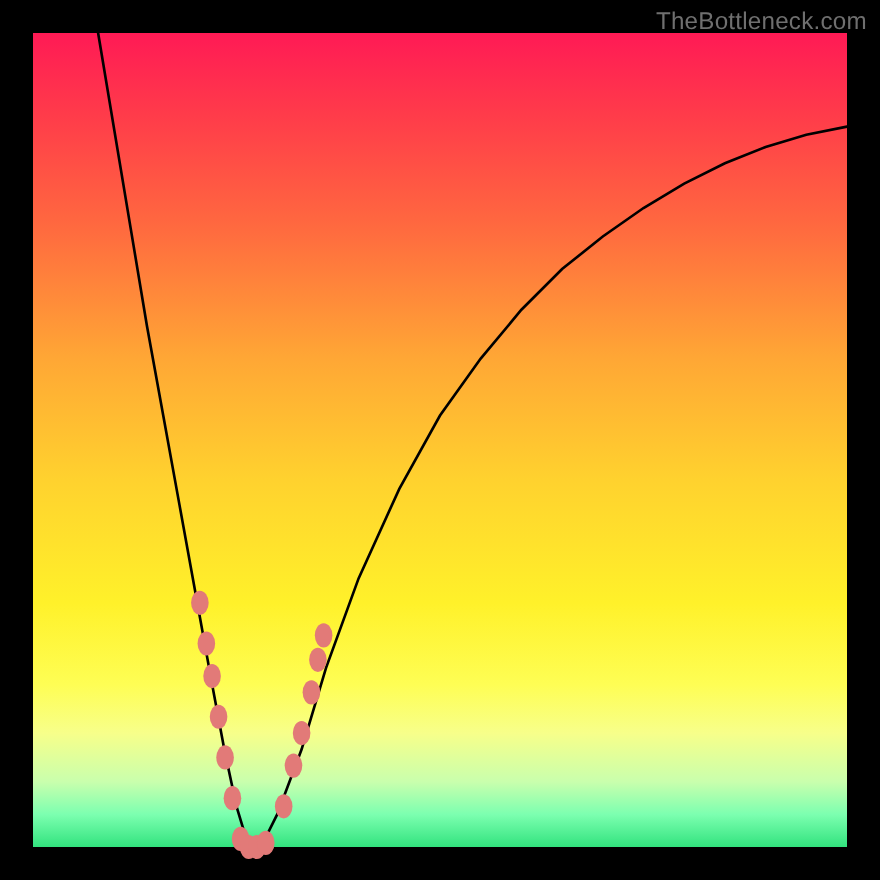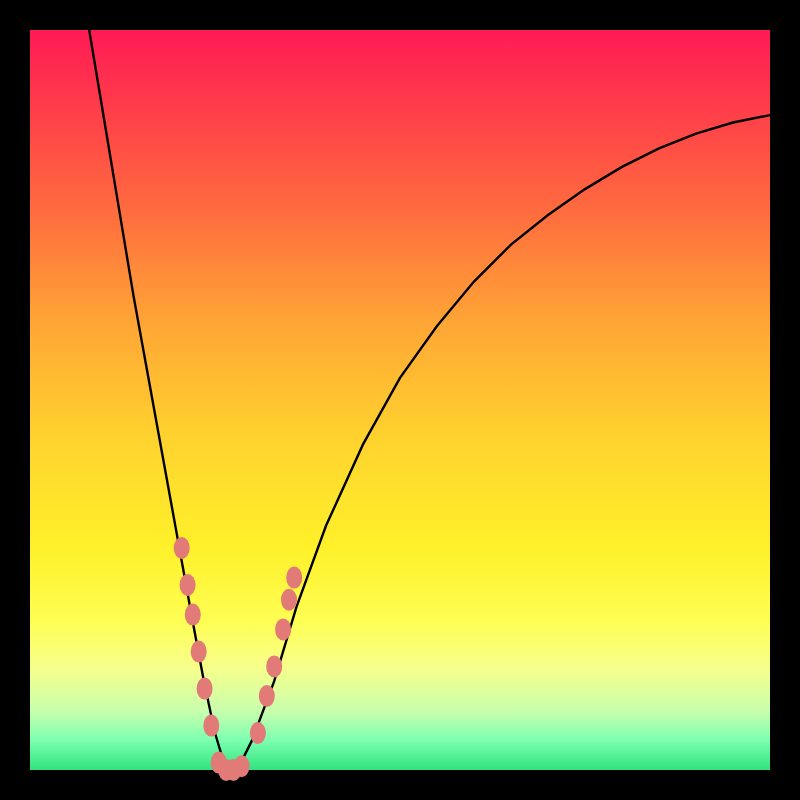--- a/index.html
+++ b/index.html
@@ -57,20 +57,21 @@
     overflow: visible;
   }
   .dot {
     fill: #e27a78;
   }
 </style>
 </head>
 <body>
 
 <div class="frame">
+  <div class="watermark">TheBottleneck.com</div>
   <div class="plot">
     <svg class="curve" viewBox="0 0 740 740">
       <path id="curve-path" fill="none" stroke="#000" stroke-width="2.4" stroke-linecap="round" d="M59.2 0.0 L74.0 88.8 L88.8 177.6 L103.6 266.4 L118.4 347.8 L133.2 429.2 L148.0 510.6 L162.8 592.0 L173.9 651.2 L185.0 703.0 L196.1 740.0 L207.2 740.0 L222.0 710.4 L244.2 651.2 L266.4 577.2 L296.0 495.8 L333.0 414.4 L370.0 347.8 L407.0 296.0 L444.0 251.6 L481.0 214.6 L518.0 185.0 L555.0 159.1 L592.0 136.9 L629.0 118.4 L666.0 103.6 L703.0 92.5 L740.0 85.1"></path>
       <g id="dots">
           <ellipse cx="151.7" cy="518.0" rx="8" ry="11" class="dot"></ellipse>
           <ellipse cx="157.6" cy="555.0" rx="8" ry="11" class="dot"></ellipse>
           <ellipse cx="162.8" cy="584.6" rx="8" ry="11" class="dot"></ellipse>
           <ellipse cx="168.7" cy="621.6" rx="8" ry="11" class="dot"></ellipse>
           <ellipse cx="174.6" cy="658.6" rx="8" ry="11" class="dot"></ellipse>
           <ellipse cx="181.3" cy="695.6" rx="8" ry="11" class="dot"></ellipse>

